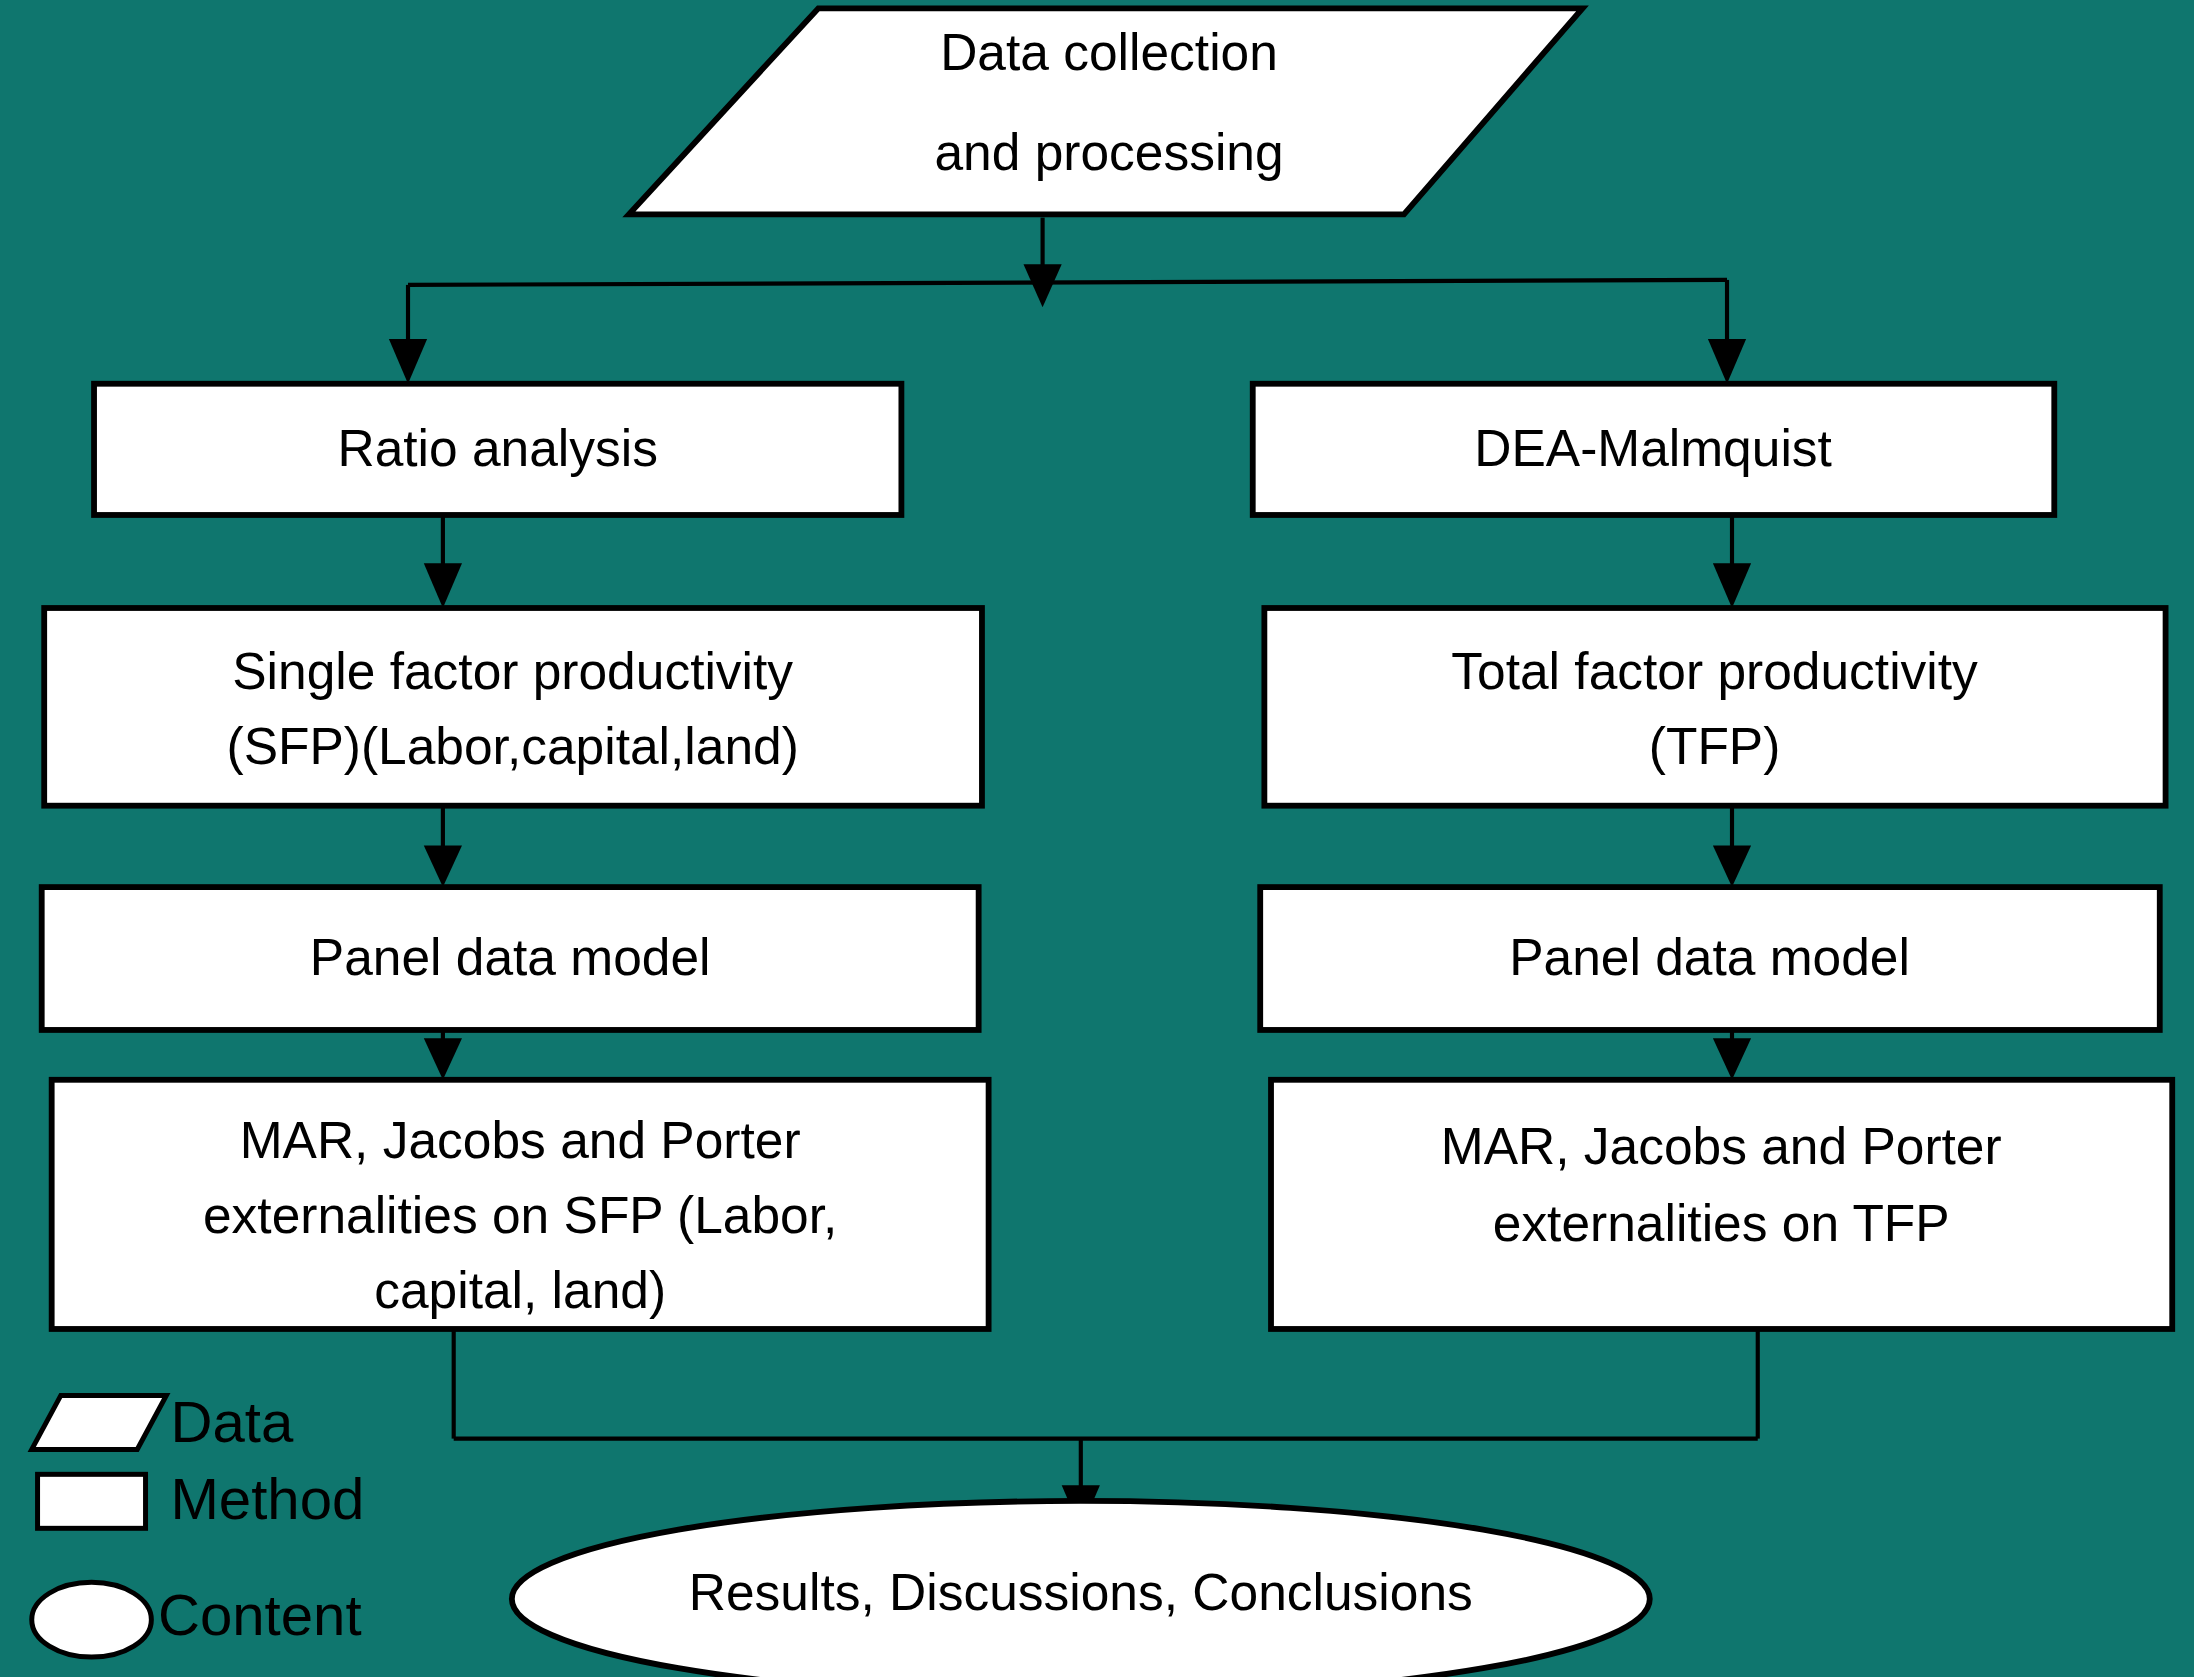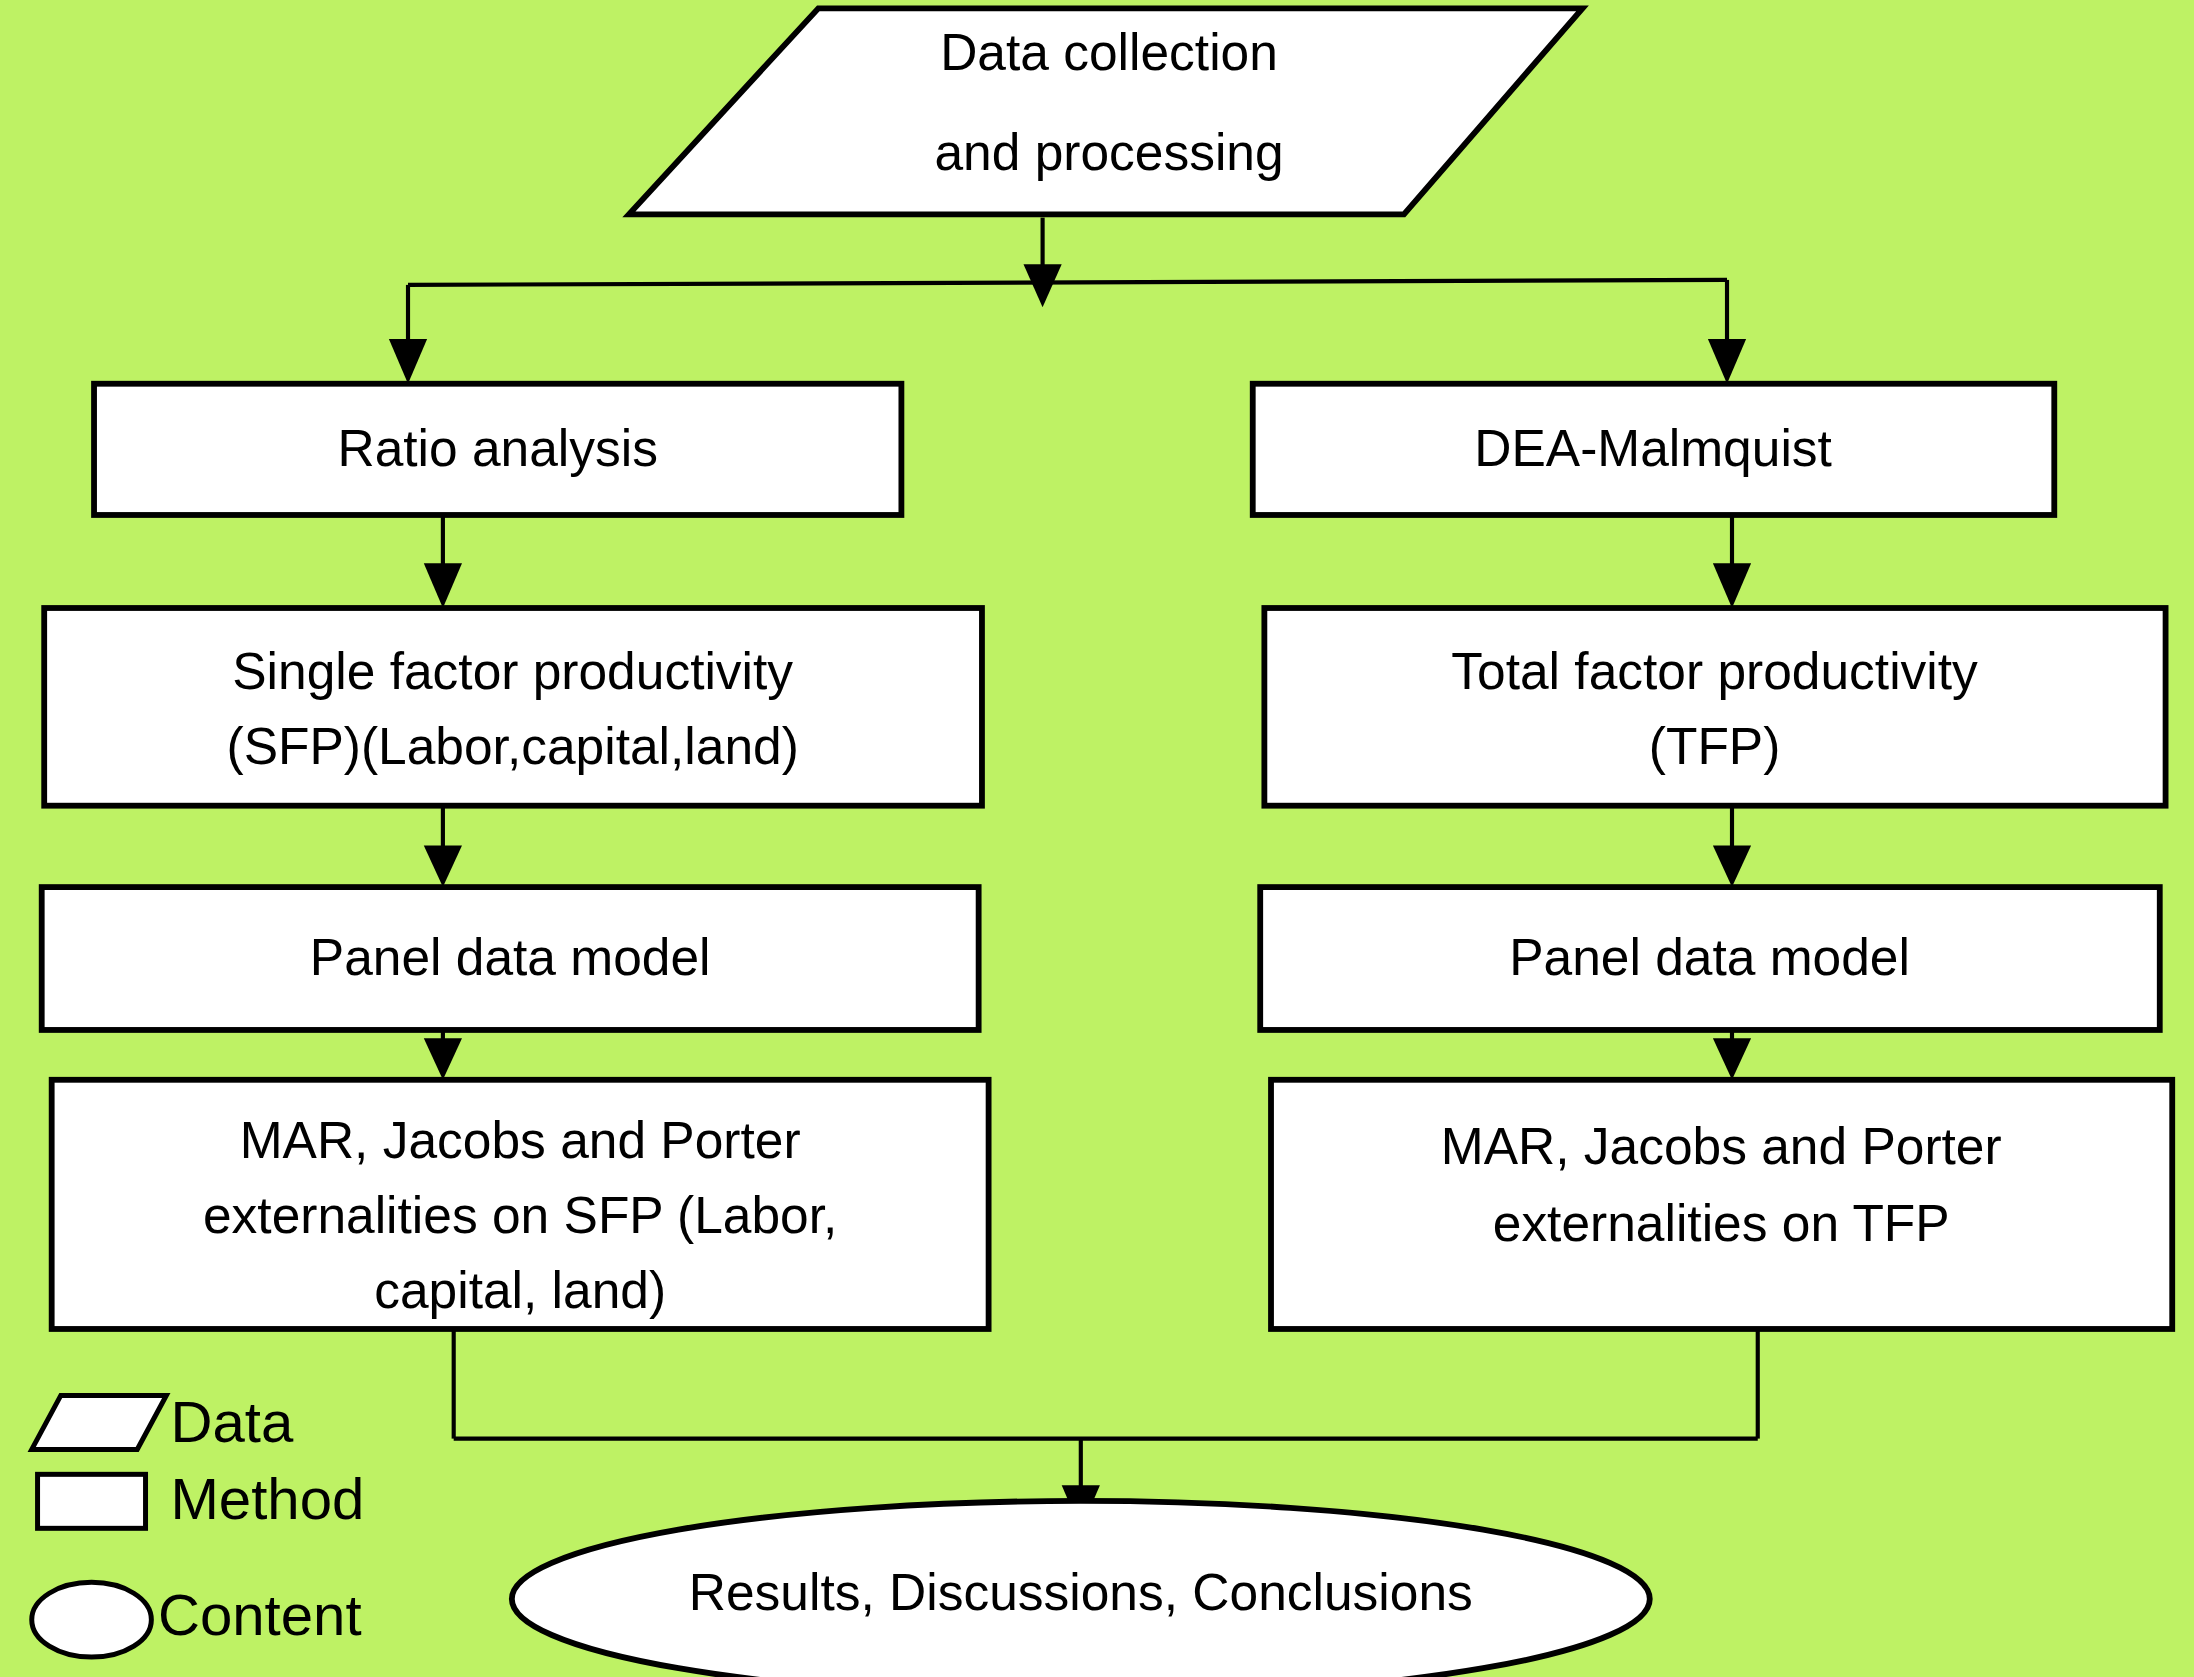--- a/index.html
+++ b/index.html
@@ -10,21 +10,21 @@
   body {
     width: 2194px;
     height: 1677px;
     font-family: "Liberation Sans", sans-serif;
     overflow: hidden;
   }
   #diagram-root {
     position: relative;
     width: 2194px;
     height: 1677px;
-    background: #bef264;
+    background: #0f766e;
     text-align: center;
   }
   svg.flow {
     position: absolute;
     top: 0;
     left: 0;
     width: 2194px;
     height: 1677px;
     display: block;
   }

